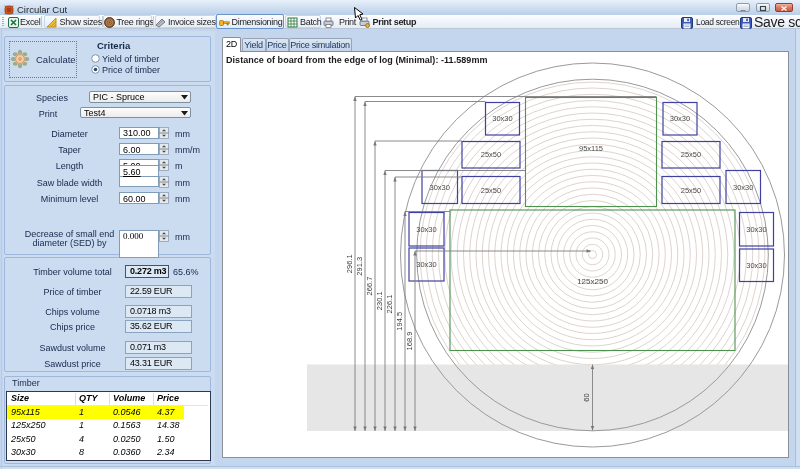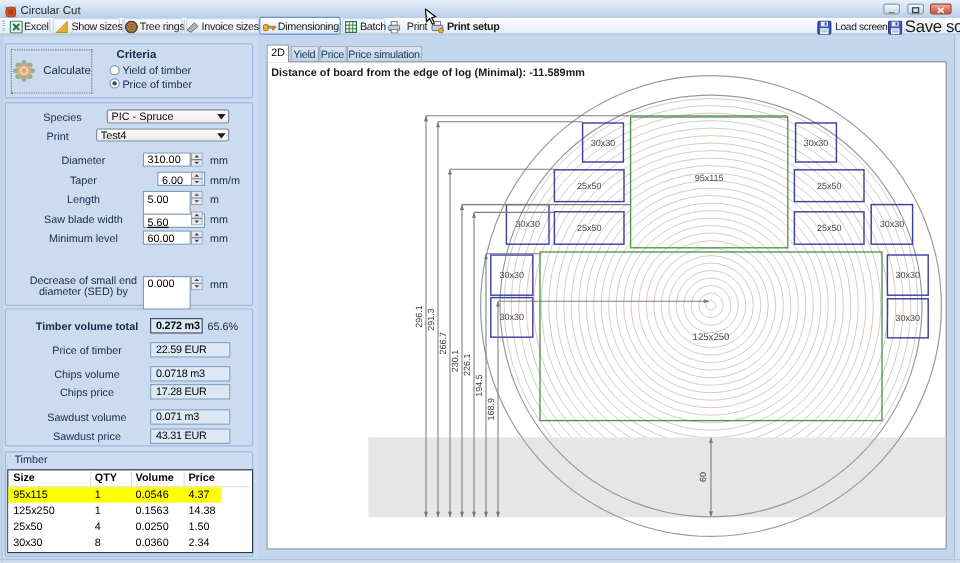--- a/index.html
+++ b/index.html
@@ -17,21 +17,21 @@
 .rlbl{text-align:center;}
 .inp{border:1px solid #7f9db9;background:#fff;color:#000;font-size:9px;line-height:9px;}
 .unit{font-size:9px;color:#15284b;}
 .valbox{border:1px solid #8aa4c0;background:#dde8f5;color:#000;font-size:9px;line-height:11px;padding-left:4px;white-space:nowrap;letter-spacing:-0.2px;overflow:hidden;}
 #calc{left:5.5px;top:10px;width:68px;height:37px;border:1px dotted #6a7a8a;}
 .tab{top:37.5px;height:13.5px;border:1px solid #98a5b8;border-bottom:none;font-size:9px;white-space:nowrap;letter-spacing:-0.25px;overflow:hidden;text-align:center;color:#1b3a60;background:linear-gradient(#dce6f3,#c2d3e9);line-height:13px;border-radius:2px 2px 0 0;}
 #tab2d{left:222px;top:37px;width:19px;background:#fff;border-color:#8b8e97;height:15px;z-index:5;color:#000;}
 #content{left:222px;top:51px;width:567px;height:407px;background:#fff;border:1px solid #8b8e97;}
 #dtext{left:226px;top:55px;font-size:9px;font-weight:bold;color:#1a1a1a;letter-spacing:0.05px;}
 #ttable{left:3px;top:360px;width:205px;height:69.5px;background:#fff;border:1px solid #2b3a52;}
-.trow{position:absolute;left:0;width:177px;height:13.5px;font-size:9px;color:#000;line-height:13.5px;}
+.trow{position:absolute;left:0;width:177px;height:13.5px;font-size:9px;color:#000;line-height:13.5px;font-style:italic;}
 .tc1{position:absolute;left:4px;}.tc2{position:absolute;left:72px;}.tc3{position:absolute;left:106px;}.tc4{position:absolute;left:150px;}
 </style></head><body>
 <div class="abs" id="title"></div>
 <svg class="abs" style="left:4px;top:4.5px" width="10" height="10" viewBox="0 0 10 10">
 <path d="M0.5 0.5 L3 3 M9.5 0.5 L7 3 M0.5 9.5 L3 7 M9.5 9.5 L7 7" stroke="#9aa4ae" stroke-width="1.2"></path>
 <rect x="1" y="1" width="8" height="8" rx="2.5" fill="#d6581e" stroke="#8c3a12" stroke-width="0.8"></rect>
 <rect x="2.8" y="2.8" width="4.4" height="4.4" rx="1" fill="#b03c14"></rect>
 </svg>
 <div class="abs" style="left:17px;top:3.5px;color:#262a2e;font-size:9.5px;">Circular Cut</div>
 <div class="abs wbtn" style="left:736px;width:14px;"><svg width="12" height="7">
@@ -167,74 +167,74 @@
 <div class="abs lbl rlbl" style="left:20px;top:97.5px;width:93px;">Diameter</div>
 <div class="abs inp" style="left:116px;top:95.5px;width:40px;height:12px;padding:1.5px 0 0 3px;">310.00</div>
 <svg class="abs" style="left:155.5px;top:95.5px" width="10" height="12" viewBox="0 0 10 12">
       <rect x="0.5" y="0.5" width="9" height="11" fill="#e4e9ef" stroke="#8aa0b8" stroke-width="0.8"></rect>
 <line x1="0.5" y1="6" x2="9.5" y2="6" stroke="#8aa0b8" stroke-width="0.7"></line>
 <polygon points="3,4.2 7,4.2 5,2.2" fill="#444"></polygon>
       <polygon points="3,7.8 7,7.8 5,9.8" fill="#444"></polygon>
     </svg>
 <div class="abs unit" style="left:172px;top:97.5px;">mm</div>
 <div class="abs lbl rlbl" style="left:20px;top:114px;width:93px;">Taper</div>
-<div class="abs inp" style="left:116px;top:112px;width:40px;height:12px;padding:1.5px 0 0 3px;margin-left:12px;">6.00</div>
+<div class="abs inp" style="left:116px;top:112px;width:40px;height:12px;padding:1.5px 0 0 3px;">6.00</div>
 <svg class="abs" style="left:155.5px;top:112px" width="10" height="12" viewBox="0 0 10 12">
       <rect x="0.5" y="0.5" width="9" height="11" fill="#e4e9ef" stroke="#8aa0b8" stroke-width="0.8"></rect>
 <line x1="0.5" y1="6" x2="9.5" y2="6" stroke="#8aa0b8" stroke-width="0.7"></line>
 <polygon points="3,4.2 7,4.2 5,2.2" fill="#444"></polygon>
       <polygon points="3,7.8 7,7.8 5,9.8" fill="#444"></polygon>
     </svg>
 <div class="abs unit" style="left:172px;top:114px;">mm/m</div>
 <div class="abs lbl rlbl" style="left:20px;top:130.3px;width:93px;">Length</div>
 <div class="abs inp" style="left:116px;top:128.3px;width:40px;height:28px;padding:1.5px 0 0 3px;">5.00</div>
 <svg class="abs" style="left:155.5px;top:128.3px" width="10" height="12" viewBox="0 0 10 12">
       <rect x="0.5" y="0.5" width="9" height="11" fill="#e4e9ef" stroke="#8aa0b8" stroke-width="0.8"></rect>
 <line x1="0.5" y1="6" x2="9.5" y2="6" stroke="#8aa0b8" stroke-width="0.7"></line>
 <polygon points="3,4.2 7,4.2 5,2.2" fill="#444"></polygon>
       <polygon points="3,7.8 7,7.8 5,9.8" fill="#444"></polygon>
     </svg>
 <div class="abs unit" style="left:172px;top:130.3px;">m</div>
 <div class="abs lbl rlbl" style="left:20px;top:146.6px;width:93px;">Saw blade width</div>
-<div class="abs inp" style="left:116px;top:147px;width:52px;height:12px;padding:1.5px 0 0 3px;text-decoration:underline;">5.60</div>
+<div class="abs inp" style="left:116px;top:134px;width:40px;height:12px;padding:1.5px 0 0 3px;text-decoration:underline;">5.60</div>
 <svg class="abs" style="left:155.5px;top:144.6px" width="10" height="12" viewBox="0 0 10 12">
       <rect x="0.5" y="0.5" width="9" height="11" fill="#e4e9ef" stroke="#8aa0b8" stroke-width="0.8"></rect>
 <line x1="0.5" y1="6" x2="9.5" y2="6" stroke="#8aa0b8" stroke-width="0.7"></line>
 <polygon points="3,4.2 7,4.2 5,2.2" fill="#444"></polygon>
       <polygon points="3,7.8 7,7.8 5,9.8" fill="#444"></polygon>
     </svg>
 <div class="abs unit" style="left:172px;top:146.6px;">mm</div>
 <div class="abs lbl rlbl" style="left:20px;top:163px;width:93px;">Minimum level</div>
 <div class="abs inp" style="left:116px;top:161px;width:40px;height:12px;padding:1.5px 0 0 3px;">60.00</div>
 <svg class="abs" style="left:155.5px;top:161px" width="10" height="12" viewBox="0 0 10 12">
       <rect x="0.5" y="0.5" width="9" height="11" fill="#e4e9ef" stroke="#8aa0b8" stroke-width="0.8"></rect>
 <line x1="0.5" y1="6" x2="9.5" y2="6" stroke="#8aa0b8" stroke-width="0.7"></line>
 <polygon points="3,4.2 7,4.2 5,2.2" fill="#444"></polygon>
       <polygon points="3,7.8 7,7.8 5,9.8" fill="#444"></polygon>
     </svg>
 <div class="abs unit" style="left:172px;top:163px;">mm</div>
 <div class="abs lbl rlbl" style="left:20px;top:197.5px;width:93px;">Decrease of small end</div>
 <div class="abs lbl rlbl" style="left:20px;top:207px;width:93px;">diameter (SED) by</div>
-<div class="abs inp" style="left:116px;top:198.5px;width:40px;height:28px;padding:1.5px 0 0 3px;">0.000</div>
+<div class="abs inp" style="left:116px;top:198.5px;width:40px;height:28px;padding:1.5px 0 0 3px;font-family:Liberation Serif, serif;">0.000</div>
 <svg class="abs" style="left:155.5px;top:198.5px" width="10" height="12" viewBox="0 0 10 12">
       <rect x="0.5" y="0.5" width="9" height="11" fill="#e4e9ef" stroke="#8aa0b8" stroke-width="0.8"></rect>
 <line x1="0.5" y1="6" x2="9.5" y2="6" stroke="#8aa0b8" stroke-width="0.7"></line>
 <polygon points="3,4.2 7,4.2 5,2.2" fill="#444"></polygon>
       <polygon points="3,7.8 7,7.8 5,9.8" fill="#444"></polygon>
     </svg>
 <div class="abs unit" style="left:172px;top:200.5px;">mm</div>
-<div class="abs lbl rlbl" style="left:20px;top:236.0px;width:99px;font-weight:bold;">Timber volume total</div>
+<div class="abs lbl rlbl" style="left:20px;top:236.0px;width:99px;font-weight:normal;">Timber volume total</div>
 <div class="abs valbox" style="left:122px;top:234.0px;width:44px;height:13px;font-weight:bold;border-color:#42536b;">0.272 m3</div>
 <div class="abs lbl" style="left:170px;top:236.0px;">65.6%</div>
 <div class="abs lbl rlbl" style="left:20px;top:255.5px;width:99px;">Price of timber</div>
 <div class="abs valbox" style="left:122px;top:253.5px;width:67px;height:13px;border-color:#8aa4c0;">22.59 EUR</div>
 <div class="abs lbl rlbl" style="left:20px;top:275.5px;width:99px;">Chips volume</div>
 <div class="abs valbox" style="left:122px;top:273.5px;width:67px;height:13px;border-color:#8aa4c0;">0.0718 m3</div>
 <div class="abs lbl rlbl" style="left:20px;top:290.5px;width:99px;">Chips price</div>
-<div class="abs valbox" style="left:122px;top:288.5px;width:67px;height:13px;border-color:#8aa4c0;">17.28 EUR</div>
+<div class="abs valbox" style="left:122px;top:288.5px;width:67px;height:13px;border-color:#8aa4c0;">35.62 EUR</div>
 <div class="abs lbl rlbl" style="left:20px;top:311.5px;width:99px;">Sawdust volume</div>
 <div class="abs valbox" style="left:122px;top:309.5px;width:67px;height:13px;border-color:#8aa4c0;">0.071 m3</div>
 <div class="abs lbl rlbl" style="left:20px;top:327.5px;width:99px;">Sawdust price</div>
 <div class="abs valbox" style="left:122px;top:325.5px;width:67px;height:13px;border-color:#8aa4c0;">43.31 EUR</div>
 <div class="abs lbl" style="left:9px;top:347px;">Timber</div>
 <div class="abs" id="ttable">
 <div class="trow" style="top:0;font-weight:bold;">
         <span class="tc1">Size</span>
         <span class="tc2">QTY</span>
         <span class="tc3">Volume</span>

